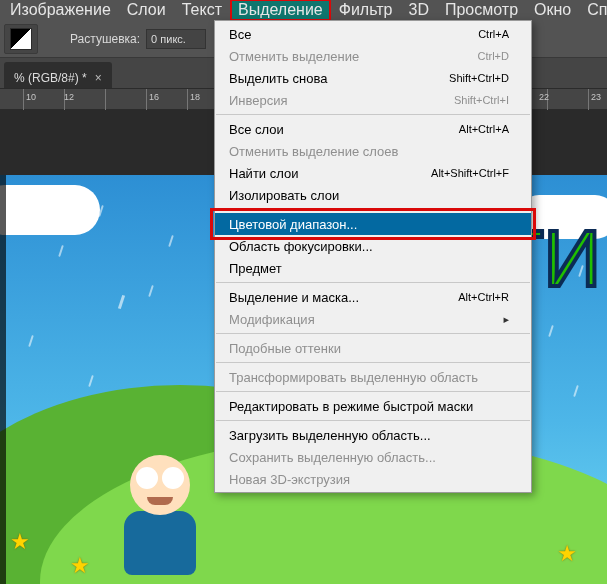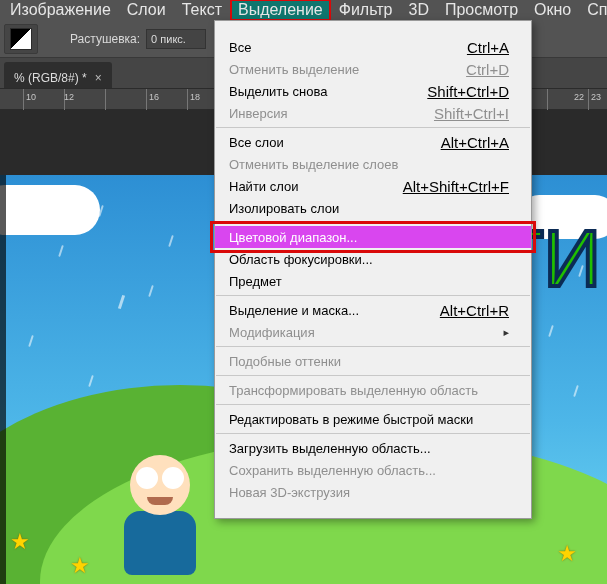--- a/index.html
+++ b/index.html
@@ -37,26 +37,26 @@
   .char { position: absolute; bottom: 10px; left: 120px; width: 80px; height: 120px; }
   .char .head { width: 60px; height: 60px; border-radius: 50%; background: #ffe0bd; position: absolute; top: 0; left: 10px; }
   .char .eye  { width: 22px; height: 22px; border-radius: 50%; background: #fff; position: absolute; top: 12px; }
   .char .eye.l { left: 6px; } .char .eye.r { right: 6px; }
   .char .mouth { width: 26px; height: 8px; background: #b06a4d; position: absolute; bottom: 10px; left: 17px; border-radius: 0 0 8px 8px; }
   .char .body { position: absolute; top: 56px; left: 4px; width: 72px; height: 64px; background: #176a9c; border-radius: 16px 16px 8px 8px; }
   .star { position: absolute; font-size: 22px; color: #ffd400; text-shadow: 0 0 2px #806000; }
   .edge-shadow { position: absolute; top: 0; bottom: 0; width: 6px; background: rgba(0,0,0,.65); }
   .edge-shadow.left { left: 0; }
 
-  .dropdown { position: absolute; left: 214px; top: 20px; width: 318px; background: #f0f0f0; border: 1px solid #9a9a9a; box-shadow: 3px 3px 8px rgba(0,0,0,.35); font-size: 13px; color: #000; z-index: 50; padding: 15px 0; }
+  .dropdown { position: absolute; left: 214px; top: 20px; width: 318px; background: #f0f0f0; border: 1px solid #9a9a9a; box-shadow: 3px 3px 8px rgba(0,0,0,.35); font-size: 13px; color: #000; z-index: 50; padding: 2px 0; }
   .dd-row { display: flex; align-items: center; height: 22px; padding: 0 22px 0 14px; white-space: nowrap; cursor: default; }
   .dd-row.disabled { color: #8f8f8f; }
-  .dd-row .shortcut { margin-left: auto; font-size: 15px; text-decoration: underline; }
+  .dd-row .shortcut { margin-left: auto; font-size: 11px; }
   .dd-row .submenu-arrow { margin-left: auto; font-size: 11px; color: #333; }
-  .dd-row.highlight { background: #d946ef; color: #fff; outline: 3px solid #d90909; outline-offset: 2px; text-align: center; }
+  .dd-row.highlight { background: #0369a1; color: #fff; outline: 3px solid #d90909; outline-offset: 2px; text-align: center; }
   .dd-sep { height: 1px; background: #c8c8c8; margin: 3px 1px; }
 </style>
 </head>
 <body>
 
 <div class="menubar">
   <div class="menu-item">Изображение</div>
   <div class="menu-item">Слои</div>
   <div class="menu-item">Текст</div>
   <div class="menu-item active">Выделение</div>
@@ -87,21 +87,21 @@
     <div class="lbl" style="left: 26px;">10</div>
     <div class="tick" style="left: 64px;"></div>
     <div class="lbl" style="left: 64px;">12</div>
     <div class="tick" style="left: 105px;"></div>
     <div class="lbl" style="left: 112px; margin-top: 24px;">14</div>
     <div class="tick" style="left: 146px;"></div>
     <div class="lbl" style="left: 149px;">16</div>
     <div class="tick" style="left: 187px;"></div>
     <div class="lbl" style="left: 190px;">18</div>
     <div class="tick" style="left: 547px;"></div>
-    <div class="lbl" style="left: 574px; text-align: right;">22</div>
+    <div class="lbl" style="left: 539px; text-align: right;">22</div>
     <div class="tick" style="left: 588px;"></div>
     <div class="lbl" style="left: 591px;">23</div>
   </div>
 
 <div class="canvas-area">
   <div class="canvas">
     <div class="sky"></div>
     <div class="rain">
       <span style="left:20px;top:20px"></span>
         <span style="left:60px;top:70px"></span>

